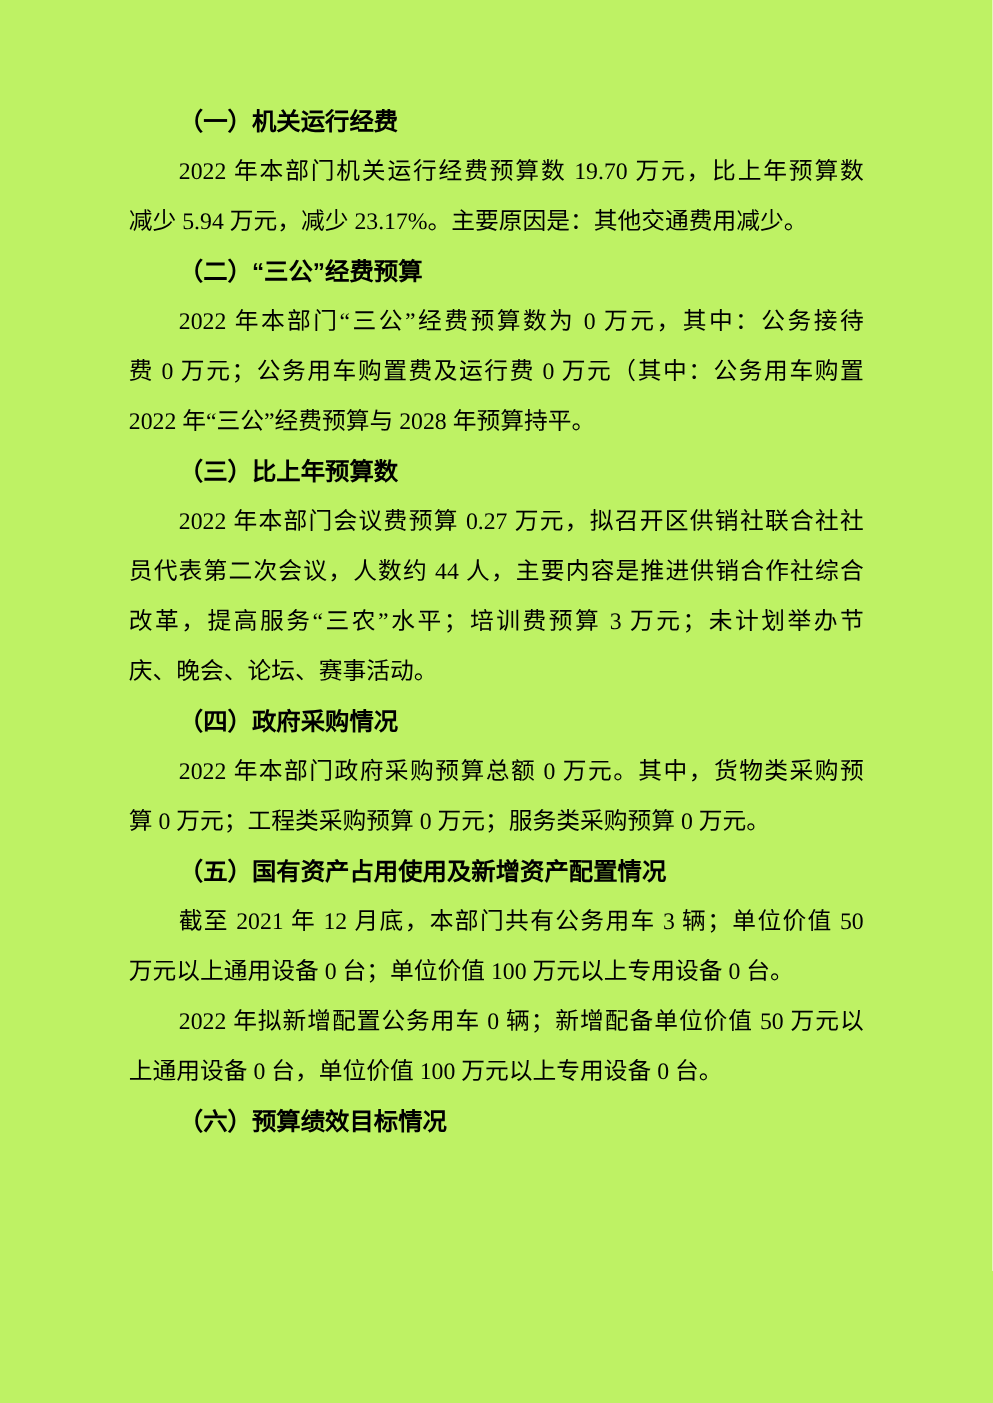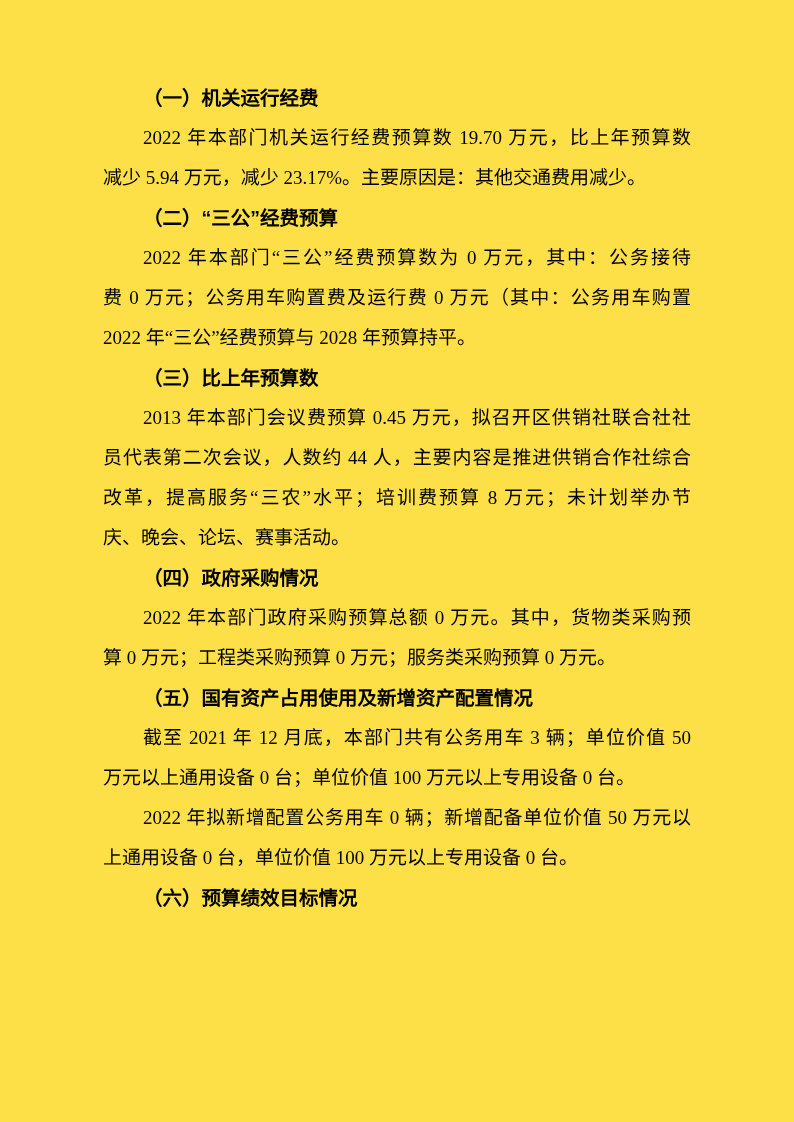--- a/index.html
+++ b/index.html
@@ -4,21 +4,21 @@
 <style>
   html, body {
     margin: 0;
     padding: 0;
     background: #ffffff;
   }
   .page {
     position: relative;
     width: 794px;
     height: 1122px;
-    background: #fde047;
+    background: #bef264;
     color: #000000;
     overflow: hidden;
     font-family: "Liberation Serif", "DejaVu Serif", serif;
     font-size: 19px;
   }
   .content {
     position: absolute;
     left: 103px;
     top: 78px;
     width: 588px;
@@ -57,23 +57,23 @@
     <div class="heading">（一）机关运行经费</div>
     <div class="line indent">2022 年本部门机关运行经费预算数 19.70 万元，比上年预算数</div>
     <div class="line end">减少 5.94 万元，减少 23.17%。主要原因是：其他交通费用减少。</div>
 
     <div class="heading">（二）“三公”经费预算</div>
     <div class="line indent">2022 年本部门“三公”经费预算数为 0 万元，其中：公务接待</div>
     <div class="line">费 0 万元；公务用车购置费及运行费 0 万元（其中：公务用车购置</div>
     <div class="line end">2022 年“三公”经费预算与 2028 年预算持平。</div>
 
     <div class="heading">（三）比上年预算数</div>
-    <div class="line indent">2013 年本部门会议费预算 0.45 万元，拟召开区供销社联合社社</div>
+    <div class="line indent">2022 年本部门会议费预算 0.27 万元，拟召开区供销社联合社社</div>
     <div class="line">员代表第二次会议，人数约 44 人，主要内容是推进供销合作社综合</div>
-    <div class="line">改革，提高服务“三农”水平；培训费预算 8 万元；未计划举办节</div>
+    <div class="line">改革，提高服务“三农”水平；培训费预算 3 万元；未计划举办节</div>
     <div class="line end">庆、晚会、论坛、赛事活动。</div>
 
     <div class="heading">（四）政府采购情况</div>
     <div class="line indent">2022 年本部门政府采购预算总额 0 万元。其中，货物类采购预</div>
     <div class="line end">算 0 万元；工程类采购预算 0 万元；服务类采购预算 0 万元。</div>
 
     <div class="heading">（五）国有资产占用使用及新增资产配置情况</div>
     <div class="line indent">截至 2021 年 12 月底，本部门共有公务用车 3 辆；单位价值 50</div>
     <div class="line end">万元以上通用设备 0 台；单位价值 100 万元以上专用设备 0 台。</div>
     <div class="line indent">2022 年拟新增配置公务用车 0 辆；新增配备单位价值 50 万元以</div>

